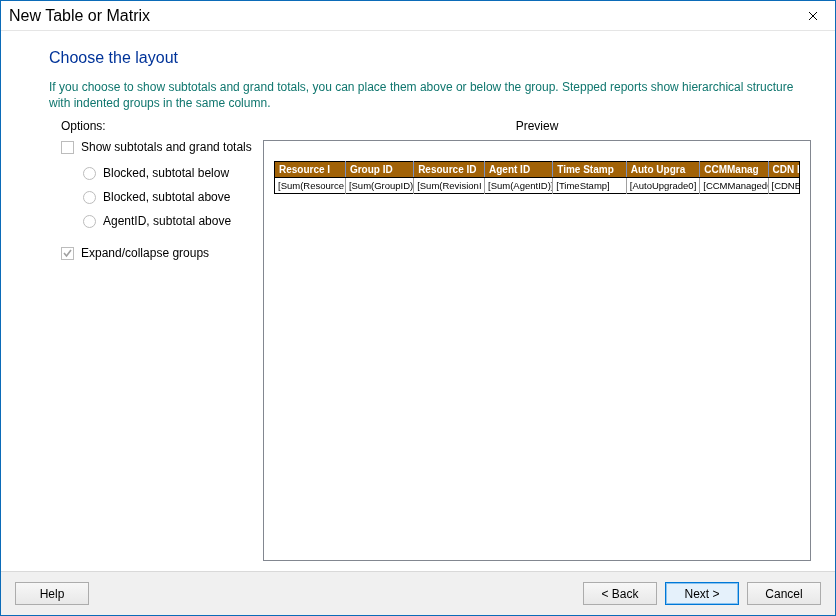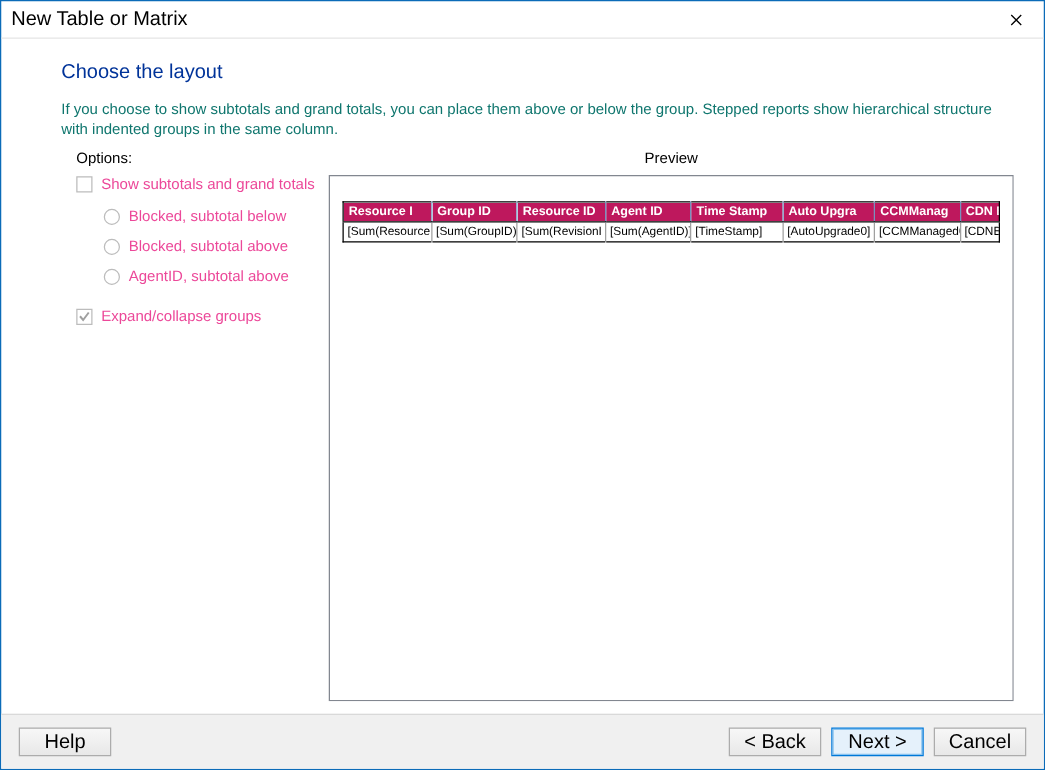--- a/index.html
+++ b/index.html
@@ -73,21 +73,21 @@
     padding: 20px 10px;
     overflow: hidden;
   }
   .opt-row {
     display: flex; align-items: center;
     margin-bottom: 12px;
     gap: 7px;
   }
   .opt-row.sub { margin-left: 22px; margin-bottom: 10px; }
   .opt-row.sub + .opt-row.sub { }
-  .opt-row.disabled { color: #ec4899; }
+  .opt-row.disabled { color: #000000; }
   .opt-row label { cursor: default; }
   .chk {
     width: 13px; height: 13px;
     border: 1px solid #828790;
     background: #fff;
     display: inline-flex; align-items: center; justify-content: center;
   }
   .chk.disabled { border-color: #bcbcbc; background: #fff; }
   .chk svg { width: 11px; height: 11px; display: none; }
   .chk.checked svg { display: block; }
@@ -100,21 +100,21 @@
   }
   
   .ptbl {
     border: 1px solid #000;
     width: 100%;
     border-collapse: collapse;
     table-layout: fixed;
     font-size: 10px;
   }
   .ptbl th {
-    background: #be185d;
+    background: #a16207;
     color: #fff;
     font-weight: bold;
     text-align: left;
     padding: 2px 4px;
     border-right: 1px solid #7a90bd;
     border-bottom: 1px solid #000;
     white-space: nowrap; overflow: hidden;
     height: 16px;
   }
   .ptbl th:last-child, .ptbl td:last-child { border-right: none; }
@@ -133,21 +133,21 @@
     background: #f0f0f0;
     display: flex; align-items: center;
     padding: 0 14px;
     gap: 8px;
   }
   .footer .spacer { flex: 1; }
   .btn {
     min-width: 74px; height: 23px;
     background: linear-gradient(#f7f7f7,#e8e8e8);
     border: 1px solid #acacac;
-    font-size: 16px;
+    font-size: 12px;
     display: inline-flex; align-items: center; justify-content: center;
     cursor: pointer;
     padding: 0 0;
   }
   .btn.default {
     border: 1px solid #0078d7;
     box-shadow: inset 0 0 0 1px #89c3f0;
     background: #e5f1fb;
   }
 </style>

